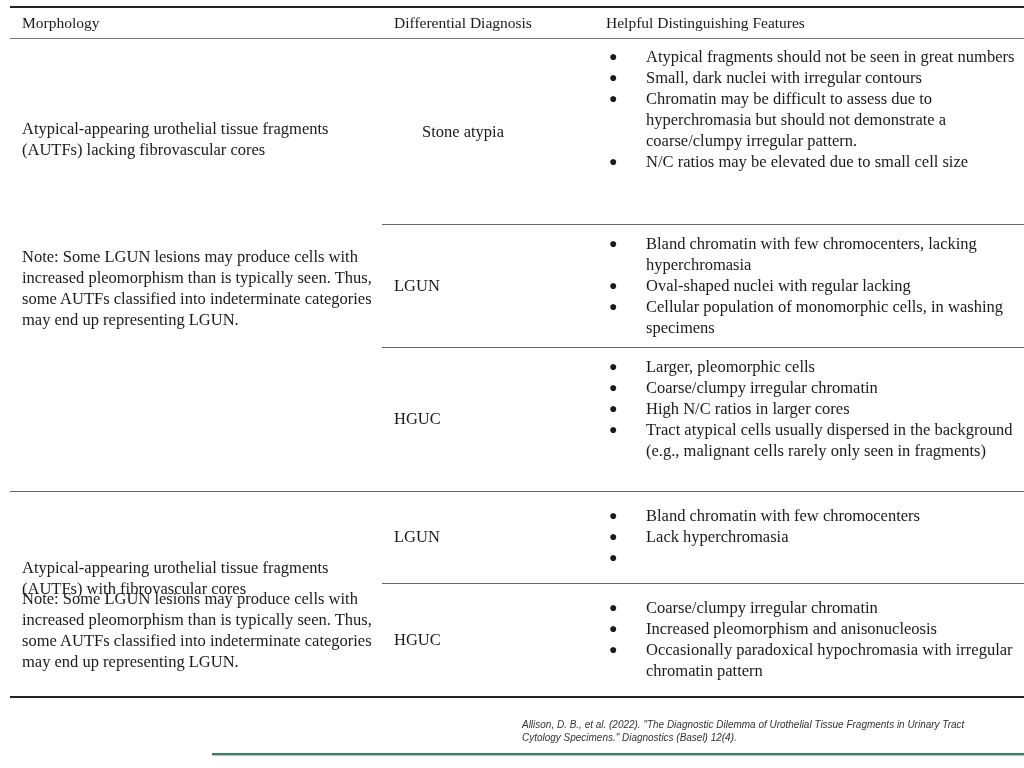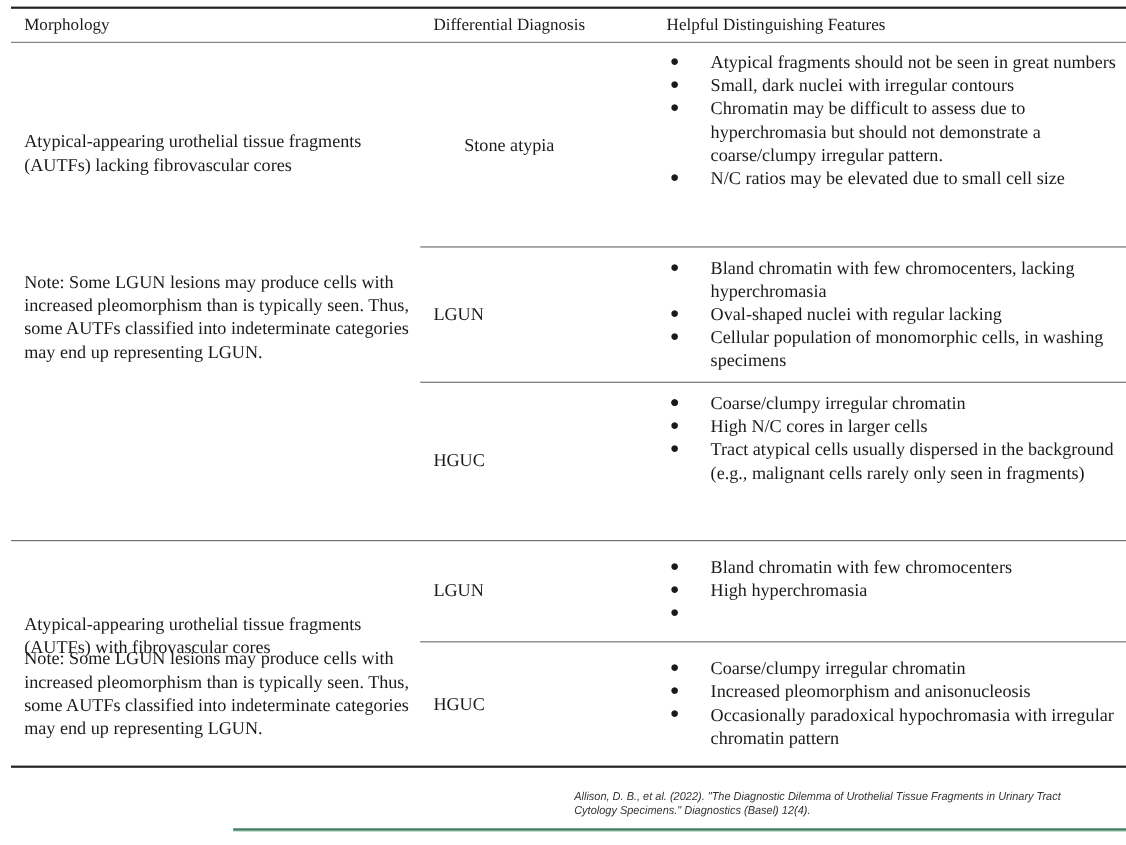--- a/index.html
+++ b/index.html
@@ -47,34 +47,34 @@
   <div class="abs txt" style="left:384px; top:269px;">LGUN</div>
   <ul class="abs bul txt" style="left:596px; top:227px; width:410px;">
     <li><span class="dot">●</span><span>Bland chromatin with few chromocenters, lacking hyperchromasia</span></li>
     <li><span class="dot">●</span><span>Oval-shaped nuclei with regular lacking</span></li>
     <li><span class="dot">●</span><span>Cellular population of monomorphic cells, in washing specimens</span></li>
   </ul>
   <div class="hline" style="left:372px; right:0; top:341px;"></div>
 
   <div class="abs txt" style="left:384px; top:402px;">HGUC</div>
   <ul class="abs bul txt" style="left:596px; top:350px; width:410px;">
-    <li><span class="dot">●</span></li>
+    <li><span class="dot">●</span><span>Larger, pleomorphic cells</span></li>
     <li><span class="dot">●</span><span>Coarse/clumpy irregular chromatin</span></li>
-    <li><span class="dot">●</span><span>High N/C cores in larger cells</span></li>
+    <li><span class="dot">●</span><span>High N/C ratios in larger cores</span></li>
     <li><span class="dot">●</span><span>Tract atypical cells usually dispersed in the background (e.g., malignant cells rarely only seen in fragments)</span></li>
   </ul>
   <div class="hline" style="left:0; right:0; top:485px;"></div>
 
   <div class="abs txt" style="left:12px; top:519px; width:360px;margin-top:32px;">Atypical-appearing urothelial tissue fragments (AUTFs) with fibrovascular cores</div>
   <div class="abs txt" style="left:12px; top:582px; width:360px;">Note: Some LGUN lesions may produce cells with increased pleomorphism than is typically seen. Thus, some AUTFs classified into indeterminate categories may end up representing LGUN.</div>
 
   <div class="abs txt" style="left:384px; top:520px;">LGUN</div>
   <ul class="abs bul txt" style="left:596px; top:499px; width:410px;">
     <li><span class="dot">●</span><span>Bland chromatin with few chromocenters</span></li>
-    <li><span class="dot">●</span><span>High hyperchromasia</span></li>
+    <li><span class="dot">●</span><span>Lack hyperchromasia</span></li>
     <li><span class="dot">●</span></li>
   </ul>
   <div class="hline" style="left:372px; right:0; top:577px;"></div>
 
   <div class="abs txt" style="left:384px; top:623px;">HGUC</div>
   <ul class="abs bul txt" style="left:596px; top:591px; width:410px;">
     <li><span class="dot">●</span><span>Coarse/clumpy irregular chromatin</span></li>
     <li><span class="dot">●</span><span>Increased pleomorphism and anisonucleosis</span></li>
     <li><span class="dot">●</span><span>Occasionally paradoxical hypochromasia with irregular chromatin pattern</span></li>
   </ul>

